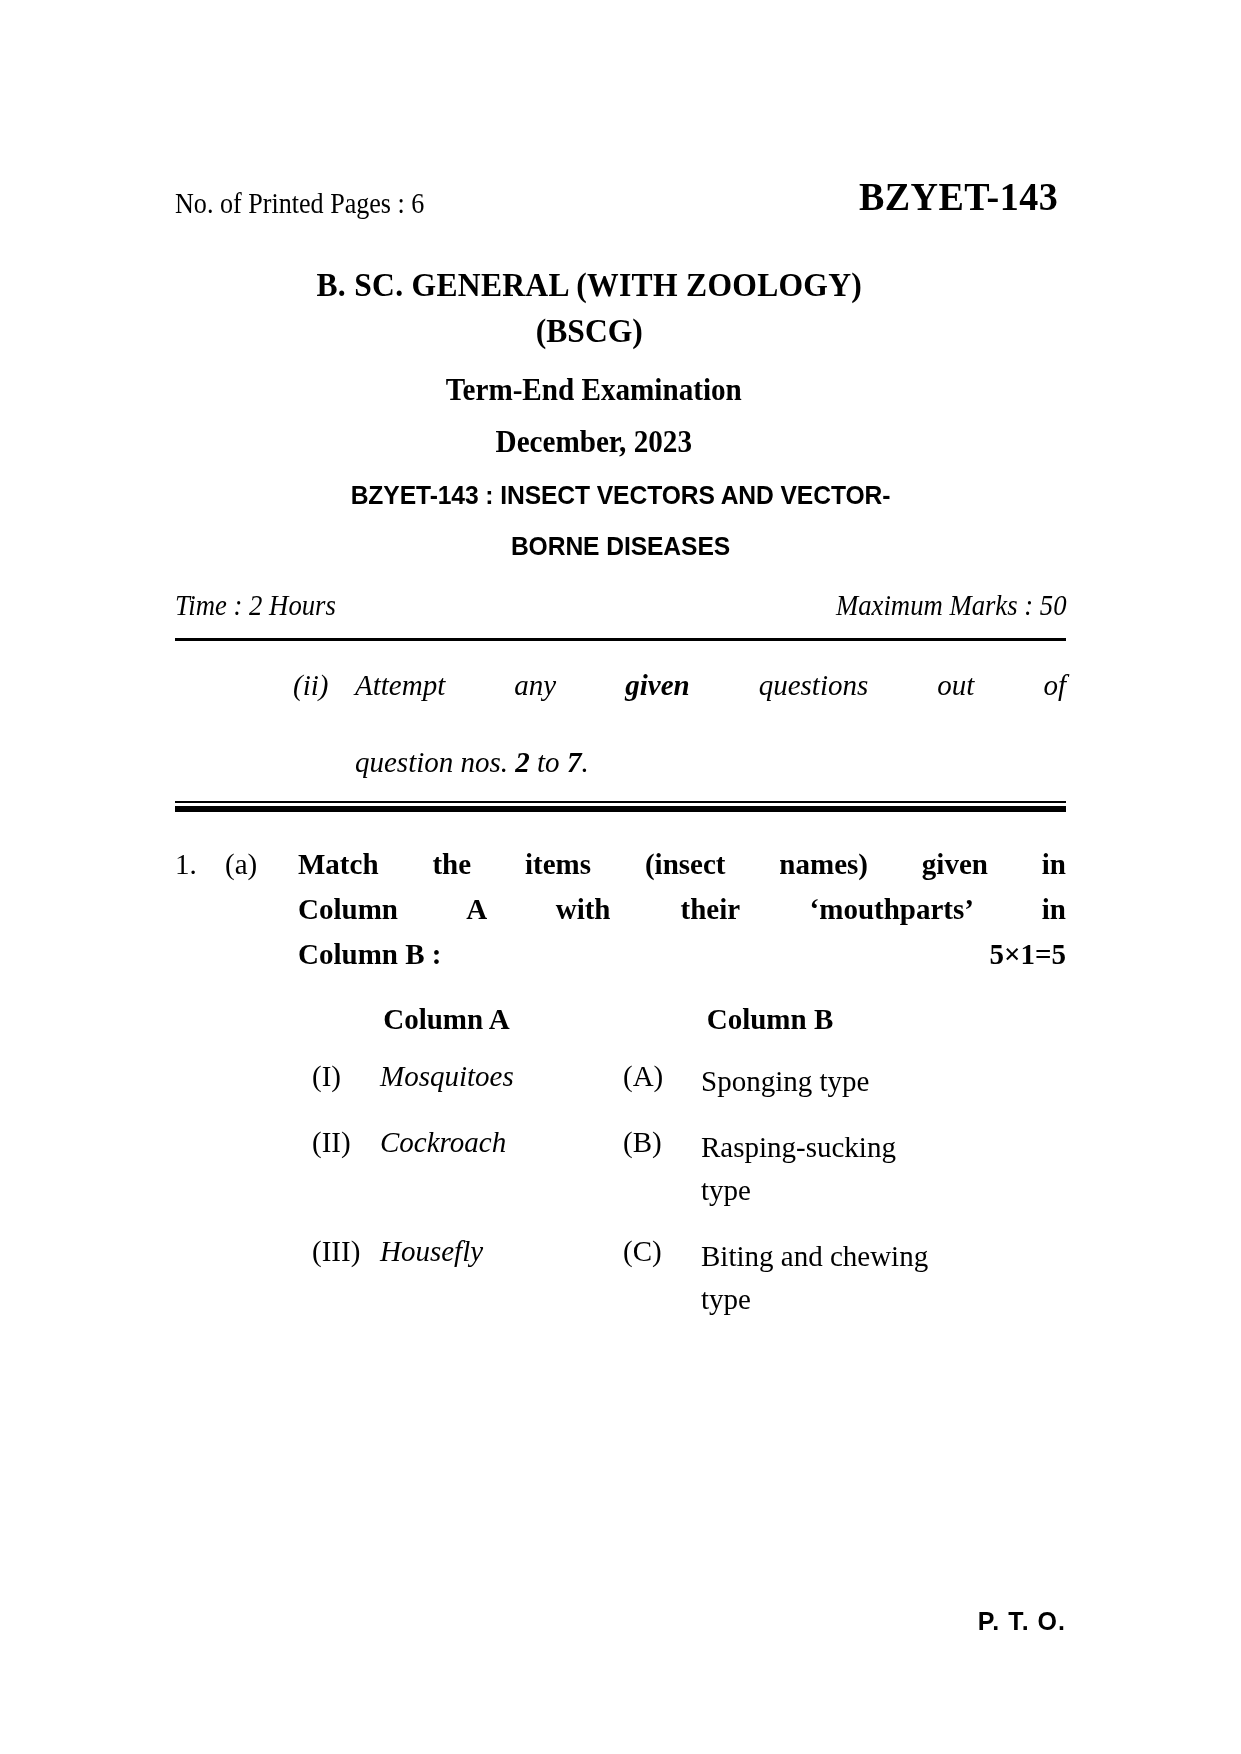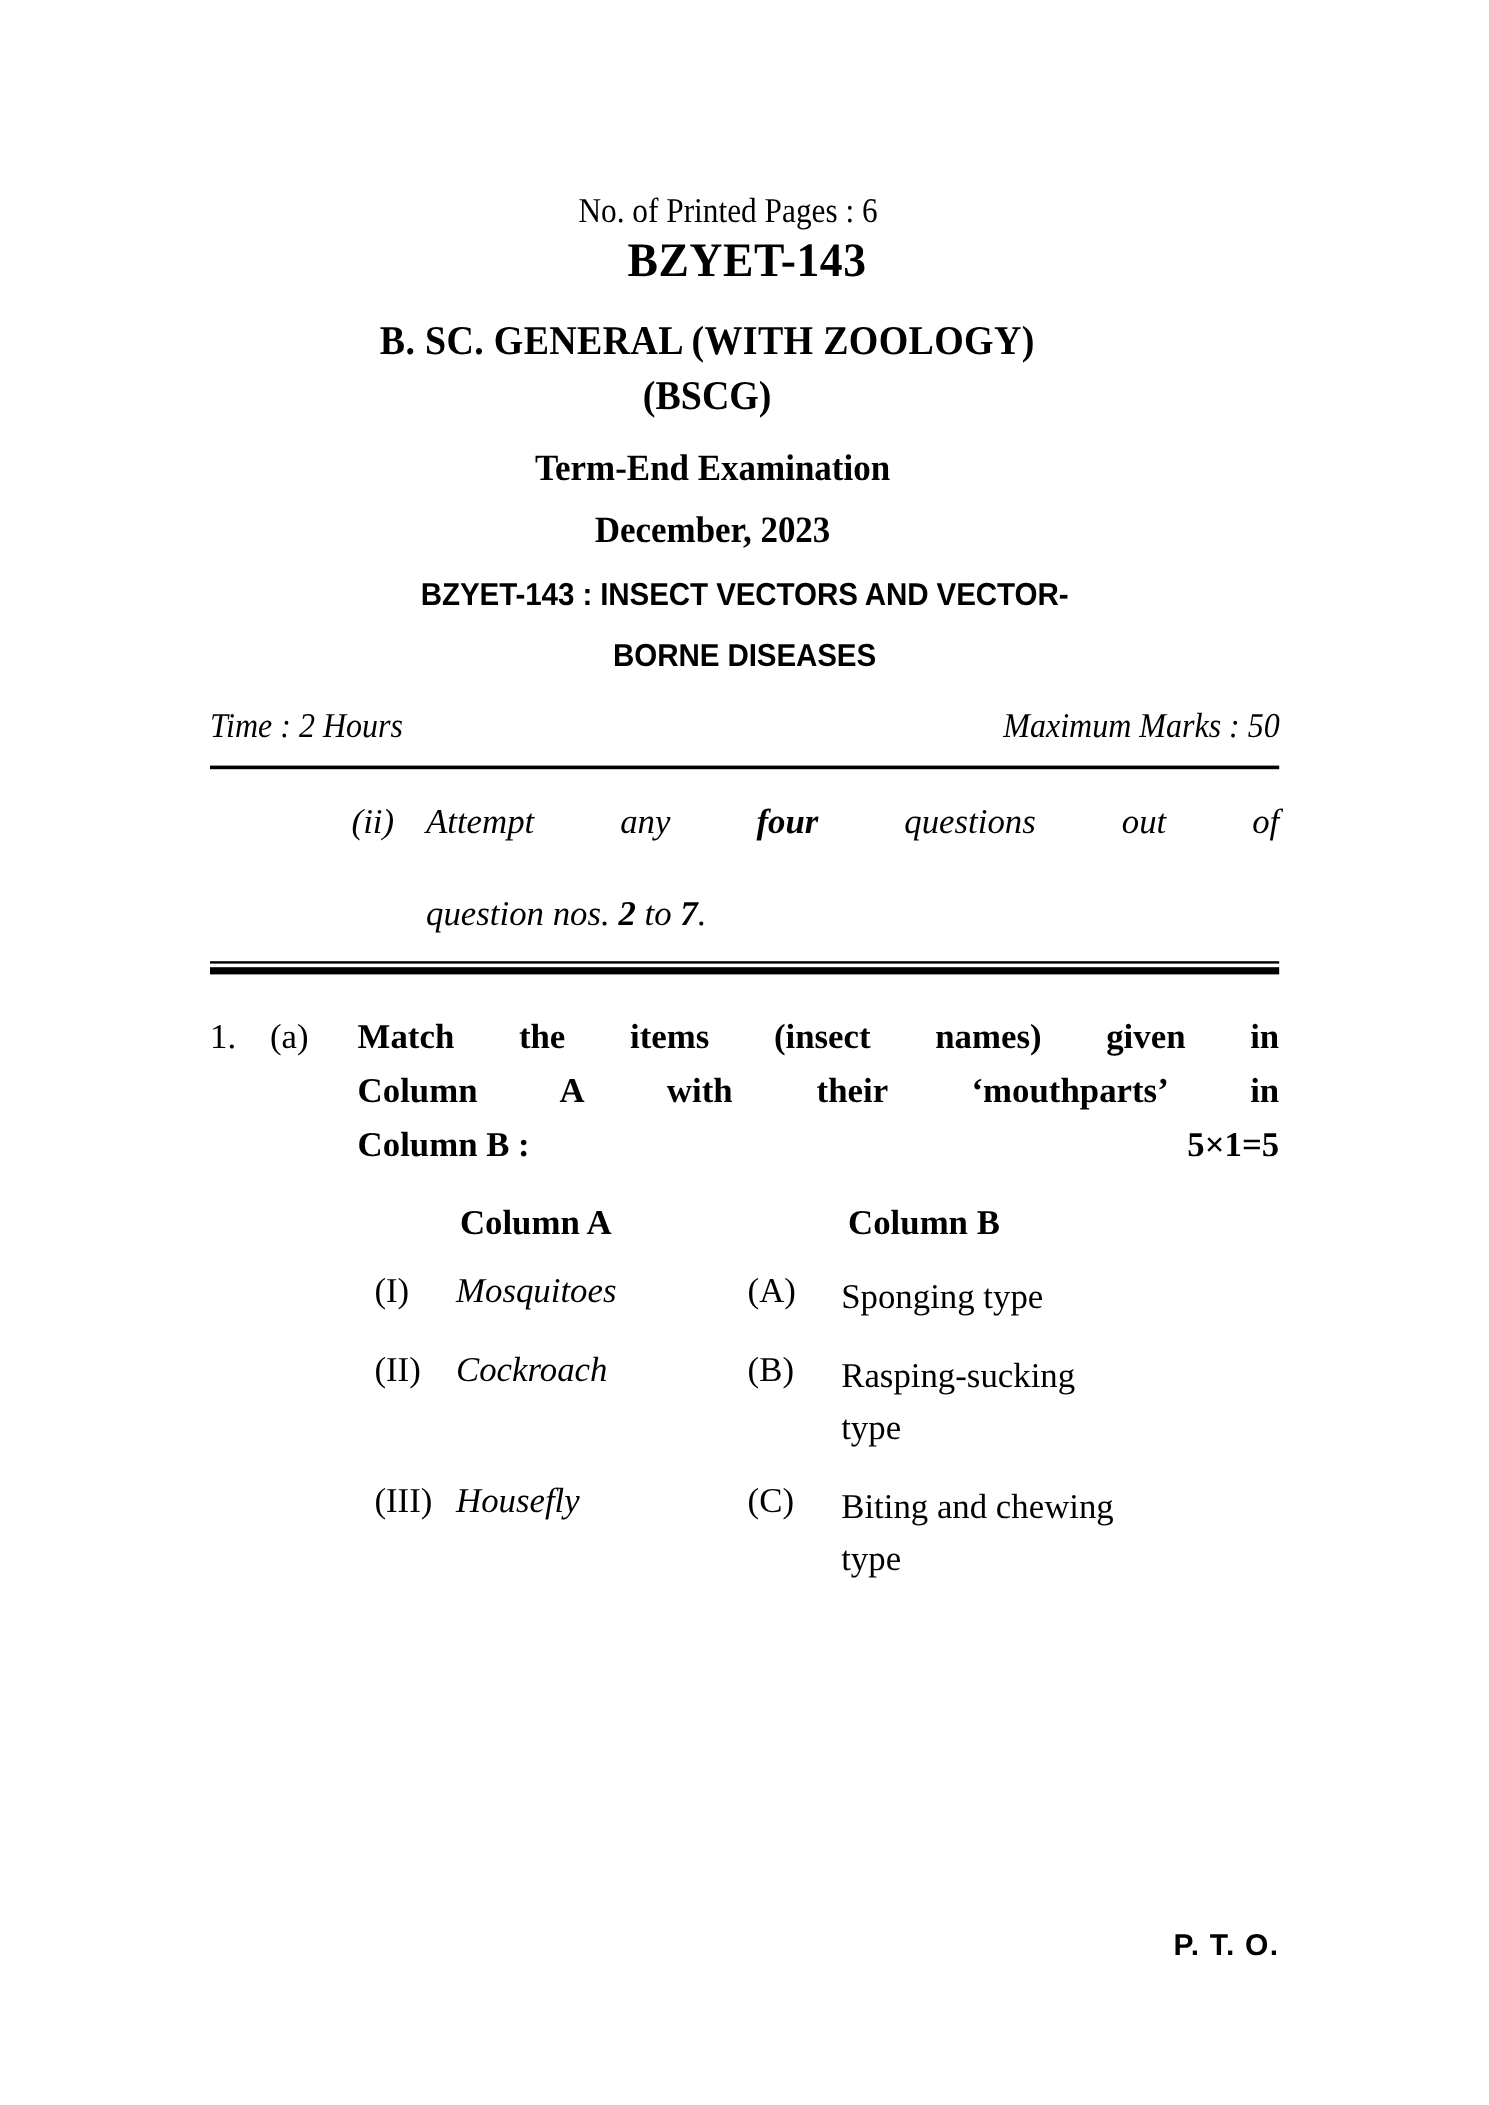--- a/index.html
+++ b/index.html
@@ -27,24 +27,23 @@
 
   
   .ser {
     font-family: "Liberation Serif", "DejaVu Serif", serif;
     transform-origin: left center;
   }
 
   
   .hdr-row {
     display: flex;
-    align-items: center;
+    align-items: flex-end;
     justify-content: space-between;
     height: 60px;
-    flex-direction: column;
   }
   .printed-pages {
     font-size: 29px;
     letter-spacing: 0px;
     transform: scaleX(0.90);
     transform-origin: left bottom;
     white-space: nowrap;
   }
   .course-code {
     font-size: 40px;
@@ -319,21 +318,21 @@
 
   <div class="rule-single"></div>
 
   <div class="note-block">
 
 
     <div class="note-line-2">
       <span class="note-ii">(ii)</span>
       <span class="note-just"><span>Attempt</span>
         <span>any</span>
-        <b class="it">four</b>
+        <b class="it">given</b>
         <span>questions</span>
         <span>out</span>
         <span>of</span></span>
     </div>
 
     <div class="note-line-3"><span>question nos. </span><b class="it">2</b><span> to </span><b class="it">7</b><span>.</span></div>
   </div>
 
   <div class="rule-double">
     <div class="thin"></div>

